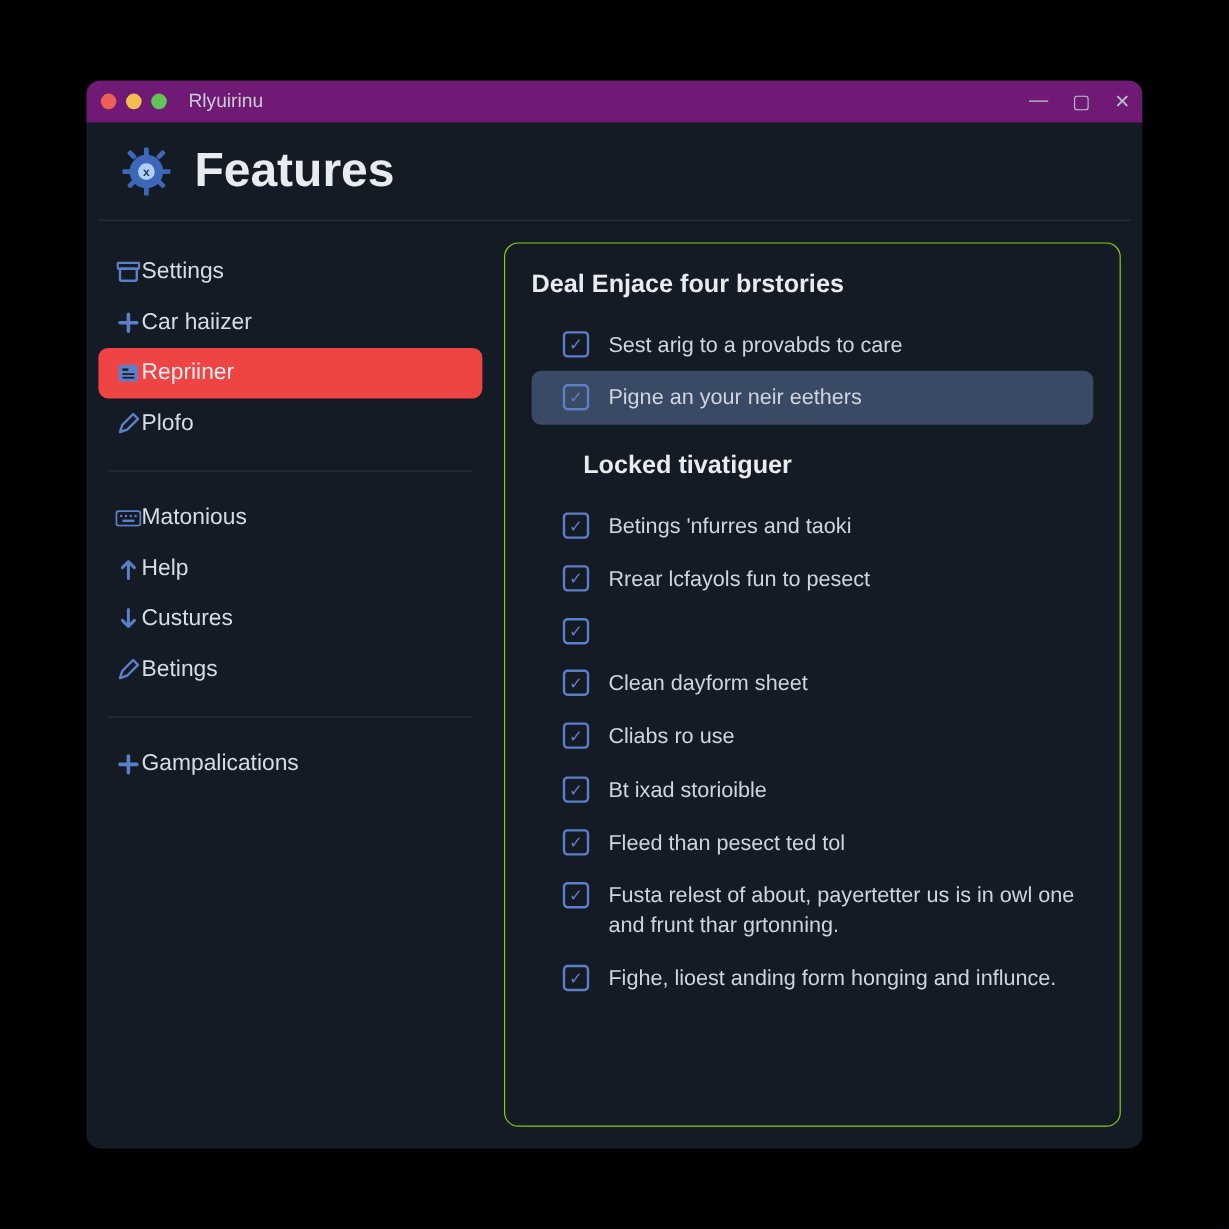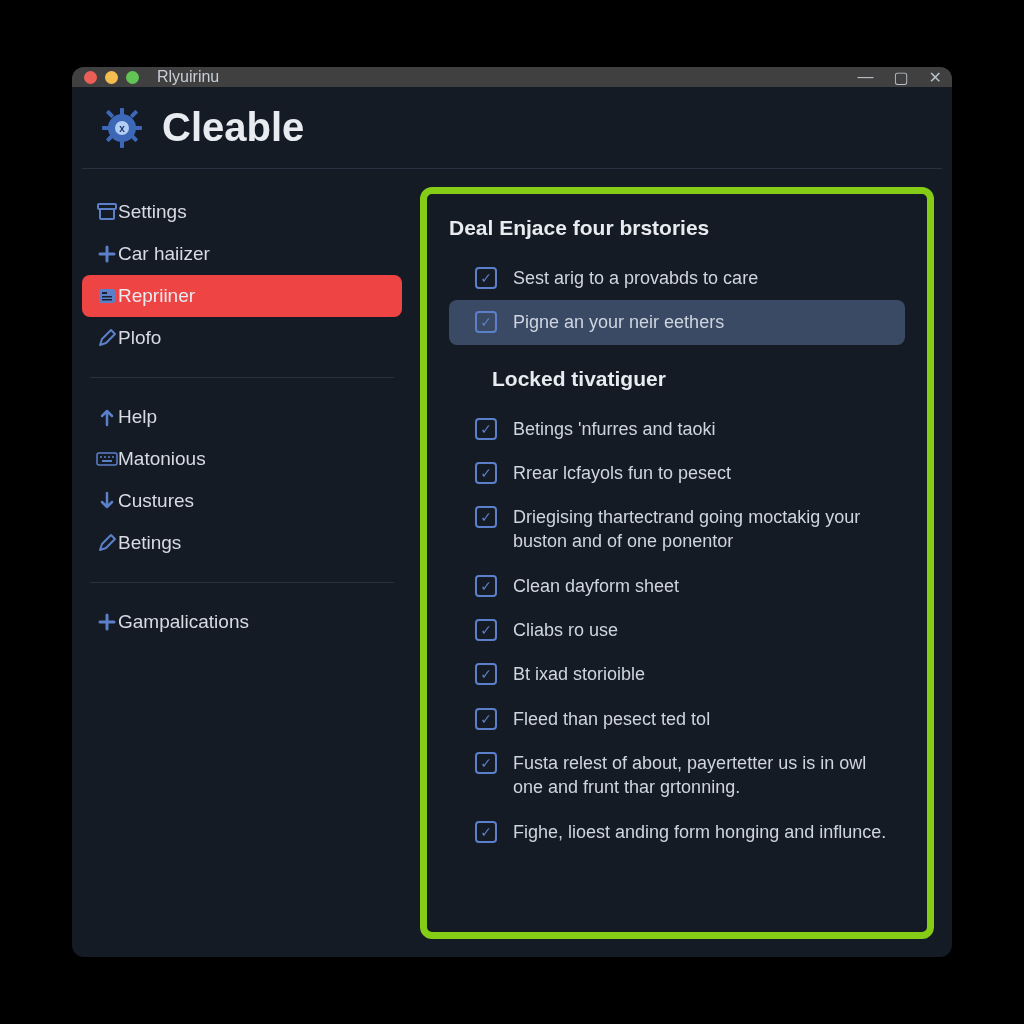--- a/index.html
+++ b/index.html
@@ -15,22 +15,22 @@
 .window {
   width: 880px;
   height: 890px;
   background: #151b25;
   border-radius: 12px;
   overflow: hidden;
   display: flex;
   flex-direction: column;
 }
 .titlebar {
-  height: 20px;
-  background: #404040;
+  height: 35px;
+  background: #701a75;
   display: flex;
   align-items: center;
   padding: 0 12px;
   position: relative;
 }
 .traffic-lights { display: flex; gap: 8px; }
 .light { width: 13px; height: 13px; border-radius: 50%; }
 .light.red { background: #ec5f57; }
 .light.yellow { background: #f4bd4f; }
 .light.green { background: #61c454; }
@@ -71,21 +71,21 @@
 }
 .side-item.selected { background: #ef4444; color: #e8ebf0; }
 .side-icon { width: 22px; height: 22px; display: flex; align-items: center; justify-content: center; color: #5b80c9; flex-shrink: 0; }
 
 .content {
   flex: 1;
   padding: 18px 18px 18px 8px;
   overflow-y: auto;
 }
 .panel {
-  border: 7px solid #84cc16;
+  border: 1px solid #84cc16;
   border-radius: 12px;
   padding: 22px 22px 22px 22px;
   height: 100%;
 }
 .section-title { color: #e8ebf0; font-size: 21px; font-weight: 700; margin-bottom: 16px; }
 .section-title.mt { margin-top: 22px; margin-left: 43px; }
 
 .option {
   display: flex; align-items: flex-start; gap: 16px;
   padding: 10px 12px 10px 26px;
@@ -134,21 +134,21 @@
           <rect x="34" y="20" width="8" height="4" rx="1"></rect>
           <rect x="6" y="6" width="8" height="4" rx="1" transform="rotate(45 10 8)"></rect>
           <rect x="30" y="30" width="8" height="4" rx="1" transform="rotate(45 34 32)"></rect>
           <rect x="30" y="6" width="8" height="4" rx="1" transform="rotate(-45 34 8)"></rect>
           <rect x="6" y="30" width="8" height="4" rx="1" transform="rotate(-45 10 32)"></rect>
         </g>
         <circle cx="22" cy="22" r="7" fill="#b2cff3"></circle>
         <text x="22" y="26" font-size="10" text-anchor="middle" fill="#1a3a6a" font-weight="bold">x</text>
       </svg>
     </div>
-    <div class="header-title">Cleable</div>
+    <div class="header-title">Features</div>
   </div>
 
   <div class="body">
     <div class="sidebar">
 
       <div class="side-group">
         <div class="side-item">
           <span class="side-icon">
             <svg width="20" height="18" viewBox="0 0 20 18">
                 <rect x="1" y="1" width="18" height="5" rx="1" fill="none" stroke="#5b80c9" stroke-width="2"></rect>
@@ -182,44 +182,44 @@
                 <path d="M3 17l2-6 9-9 4 4-9 9-6 2z" fill="none" stroke="#5b80c9" stroke-width="2" stroke-linejoin="round"></path>
               </svg>
           </span>
           <span>Plofo</span>
         </div>
       </div>
 
       <div class="side-sep"></div>
 
       <div class="side-group">
-        <div class="side-item">
-          <span class="side-icon">
-            <svg width="16" height="20" viewBox="0 0 16 20">
-                <path d="M8 18V4M3 9l5-5 5 5" fill="none" stroke="#5b80c9" stroke-width="2.5" stroke-linecap="round" stroke-linejoin="round"></path>
-              </svg>
-          </span>
-          <span>Help</span>
-        </div>
         <div class="side-item">
           <span class="side-icon">
             <svg width="22" height="14" viewBox="0 0 22 14">
                 <rect x="1" y="1" width="20" height="12" rx="2" fill="none" stroke="#5b80c9" stroke-width="1.5"></rect>
                 <circle cx="5" cy="5" r="1" fill="#5b80c9"></circle>
                 <circle cx="9" cy="5" r="1" fill="#5b80c9"></circle>
                 <circle cx="13" cy="5" r="1" fill="#5b80c9"></circle>
                 <circle cx="17" cy="5" r="1" fill="#5b80c9"></circle>
                 <rect x="6" y="8" width="10" height="2" fill="#5b80c9"></rect>
               </svg>
           </span>
           <span>Matonious</span>
         </div>
         <div class="side-item">
           <span class="side-icon">
             <svg width="16" height="20" viewBox="0 0 16 20">
+                <path d="M8 18V4M3 9l5-5 5 5" fill="none" stroke="#5b80c9" stroke-width="2.5" stroke-linecap="round" stroke-linejoin="round"></path>
+              </svg>
+          </span>
+          <span>Help</span>
+        </div>
+        <div class="side-item">
+          <span class="side-icon">
+            <svg width="16" height="20" viewBox="0 0 16 20">
                 <path d="M8 2v14M3 11l5 5 5-5" fill="none" stroke="#5b80c9" stroke-width="2.5" stroke-linecap="round" stroke-linejoin="round"></path>
               </svg>
           </span>
           <span>Custures</span>
         </div>
         <div class="side-item">
           <span class="side-icon">
             <svg width="20" height="20" viewBox="0 0 20 20">
                 <path d="M3 17l2-6 9-9 4 4-9 9-6 2z" fill="none" stroke="#5b80c9" stroke-width="2" stroke-linejoin="round"></path>
               </svg>
@@ -261,21 +261,20 @@
         <div class="option">
           <span class="cb">✓</span>
           <span class="label">Betings 'nfurres and taoki</span>
         </div>
         <div class="option">
           <span class="cb">✓</span>
           <span class="label">Rrear lcfayols fun to pesect</span>
         </div>
         <div class="option">
           <span class="cb">✓</span>
-          <span class="label">Driegising thartectrand going moctakig your buston and of one ponentor</span>
         </div>
         <div class="option">
           <span class="cb">✓</span>
           <span class="label">Clean dayform sheet</span>
         </div>
         <div class="option">
           <span class="cb">✓</span>
           <span class="label">Cliabs ro use</span>
         </div>
         <div class="option">

